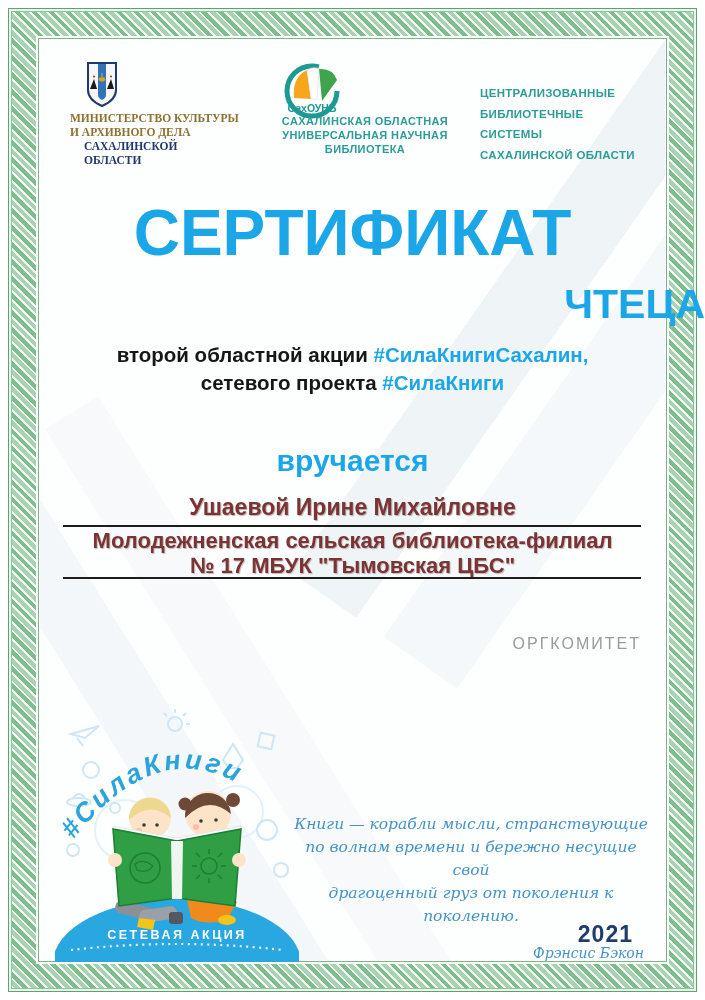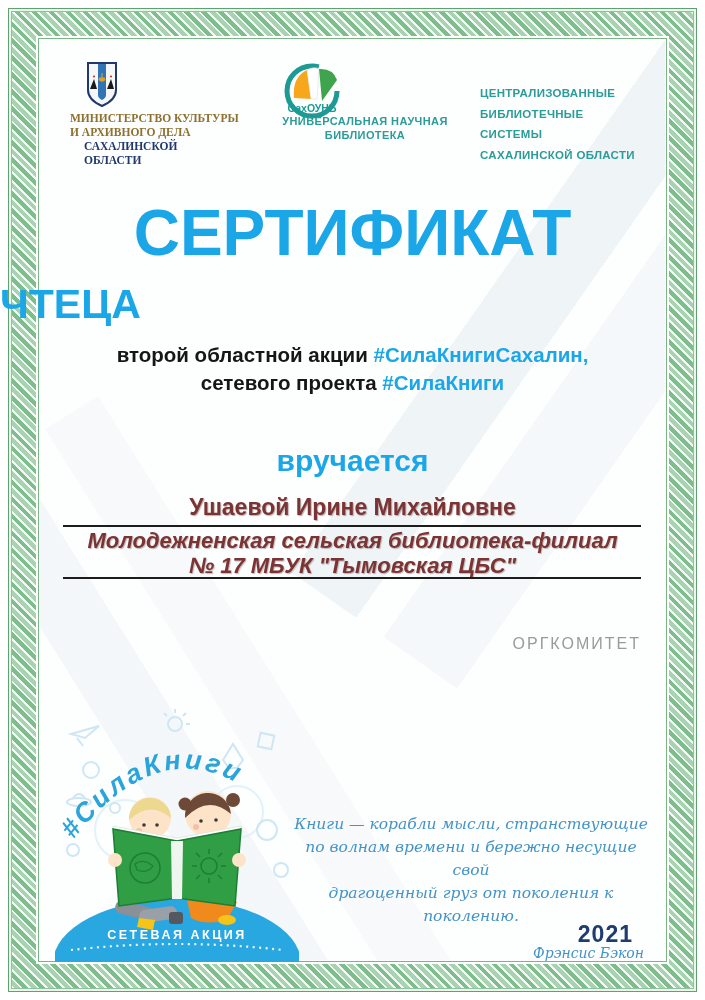--- a/index.html
+++ b/index.html
@@ -31,32 +31,32 @@
   .abs { position:absolute; }
 
   
   .ministry-text { left:70px; top:111px; width:170px; font-family:"Liberation Serif", serif; font-weight:bold; font-size:11.5px; line-height:14px; color:#8d7131; }
   .ministry-text .navy { color:#21386e; padding-left:14px; }
   .library-block { left:255px; top:114px; width:220px; text-align:center; color:#2b9c98; font-weight:bold; font-size:11px; line-height:14px; letter-spacing:.4px; }
   .cbs-block { left:480px; top:83px; width:190px; text-align:left; color:#2b9c98; font-weight:bold; font-size:11.5px; line-height:20.5px; letter-spacing:.3px; }
 
   
   .cert-title { left:0; top:198px; width:705px; text-align:center; color:#1ba6e8; font-size:64px; font-weight:800; letter-spacing:0px; line-height:1.1; }
-  .cert-sub   { left:0; top:281px; width:705px; text-align:left; color:#1ba6e8; font-size:41px; font-weight:800; }
+  .cert-sub   { left:0; top:281px; width:705px; text-align:right; color:#1ba6e8; font-size:41px; font-weight:800; }
 
   .desc { left:0; top:341px; width:705px; text-align:center; font-size:20.5px; line-height:28px; color:#161616; font-weight:600; }
   .desc .tag { color:#1ba6e8;margin-top:36px; }
 
   .presented { left:0; top:444px; width:705px; text-align:center; color:#1ba6e8; font-size:30px; font-weight:800; }
 
   .recipient-name { left:0; top:494px; width:705px; text-align:center; color:#7b3434; font-size:23px; font-weight:bold; text-shadow:1px 1px 1px rgba(70,25,25,.35); }
   .rule { left:63px; width:578px; border-bottom:2px solid #1c1c1c; height:0; }
   .rule1 { top:525px; }
   .rule2 { top:577px; }
-  .library-lines { left:0; top:528px; width:705px; text-align:center; color:#7b3434; font-size:22px; font-weight:bold; font-style:italic; line-height:25px; text-shadow:1px 1px 1px rgba(70,25,25,.3); }
+  .library-lines { left:0; top:528px; width:705px; text-align:center; color:#7b3434; font-size:22px; font-weight:bold; line-height:25px; text-shadow:1px 1px 1px rgba(70,25,25,.3); }
 
   .committee { top:635px; right:64px; color:#9a9a9a; font-size:16px; letter-spacing:2px; }
 
   .quote-block { left:292px; top:813px; width:358px; text-align:center; font-family:"DejaVu Serif", serif; font-style:italic; color:#4493c6; font-size:15.5px; line-height:23px; }
   .quote-author { margin-top:14px; text-align:right; font-size:14px; padding-right:6px; }
 
   .year { top:921px; right:72px; color:#1f3c6e; font-size:23px; font-weight:600; letter-spacing:1px; }
 
   svg text { font-family:"Liberation Sans", sans-serif; }
 </style>
@@ -92,20 +92,21 @@
 
   <svg class="abs" style="left:281px; top:58px;" width="64" height="64" viewBox="0 0 64 64">
     <circle cx="31" cy="33" r="25" fill="none" stroke="#1d9a94" stroke-width="5" stroke-dasharray="124 33"></circle>
     <path d="M13,40 Q11,19 26,12 L30,41 Z" fill="#f6a71c"></path>
     <path d="M26,12 Q33,8 38,11 L36,41 L30,41 Z" fill="#ffffff" stroke="#d7e0dc" stroke-width="0.6"></path>
     <path d="M38,11 Q52,10 56,22 L41,43 Z" fill="#3fa44d"></path>
     <text x="31" y="54" text-anchor="middle" font-size="10.5" font-weight="bold" fill="#1d9a94">СахОУНБ</text>
   </svg>
 
   <div class="abs library-block">
+    <div>САХАЛИНСКАЯ ОБЛАСТНАЯ</div>
     <div>УНИВЕРСАЛЬНАЯ НАУЧНАЯ БИБЛИОТЕКА</div>
   </div>
 
   <div class="abs cbs-block">
     <div>ЦЕНТРАЛИЗОВАННЫЕ</div>
     <div>БИБЛИОТЕЧНЫЕ</div>
     <div>СИСТЕМЫ</div>
     <div>САХАЛИНСКОЙ ОБЛАСТИ</div>
   </div>
 

